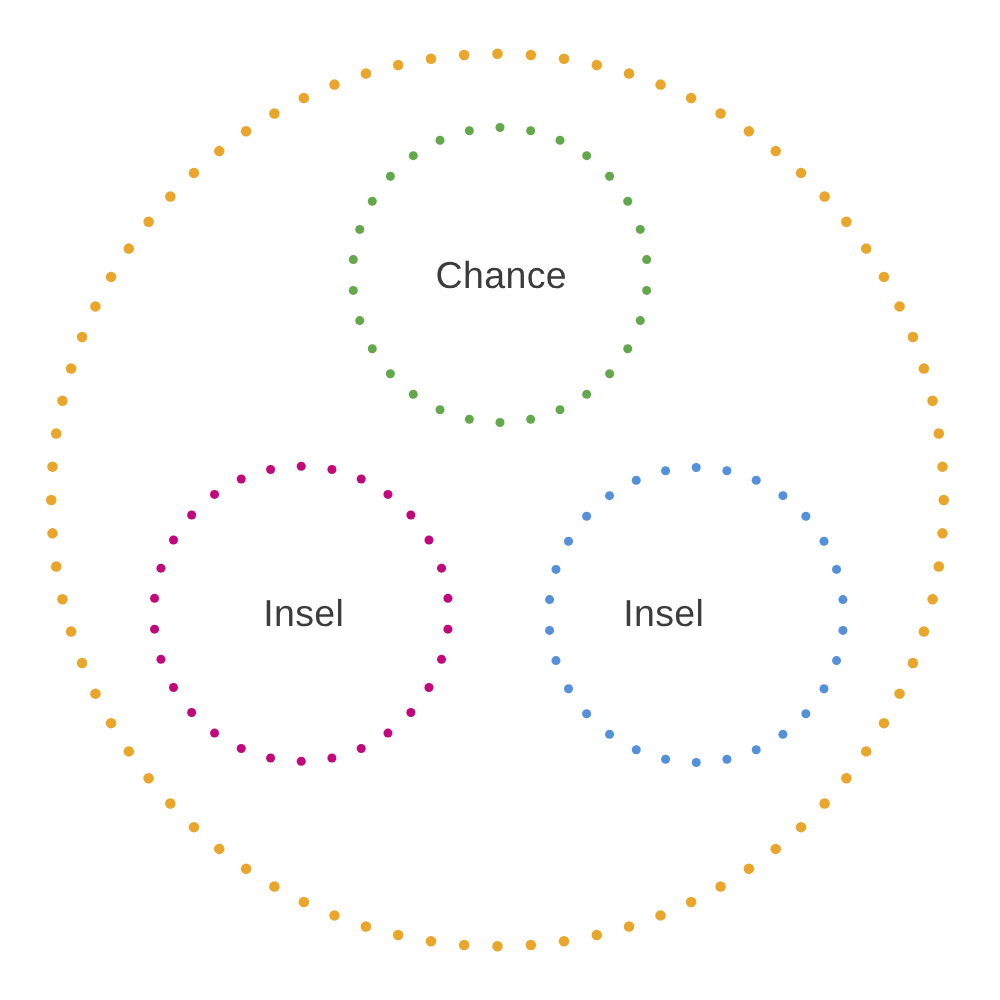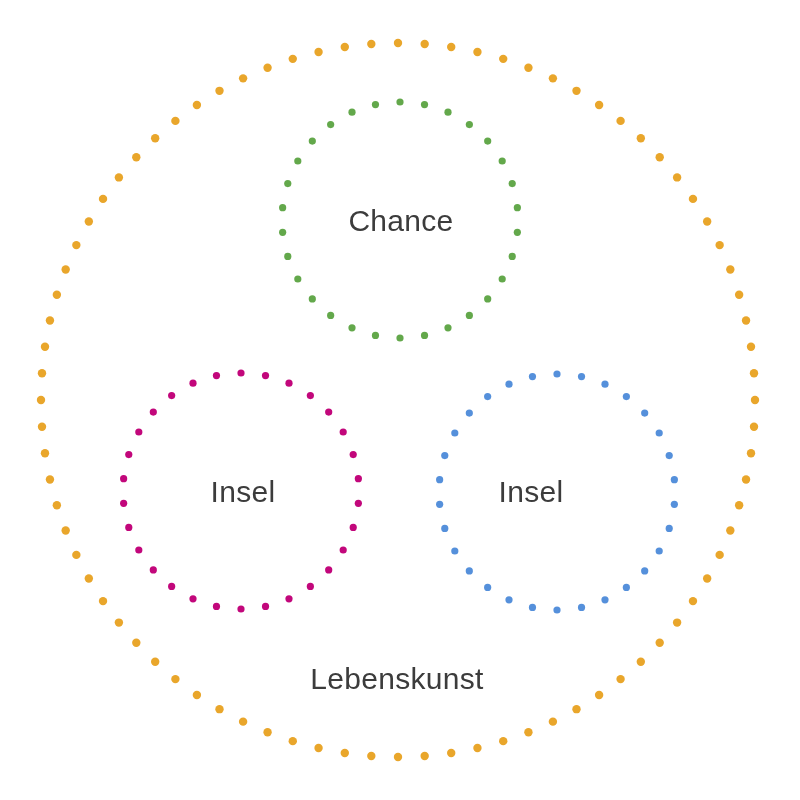--- a/index.html
+++ b/index.html
@@ -213,17 +213,16 @@
         <circle cx="439.65" cy="479.67" r="3.6"></circle>
         <circle cx="444.78" cy="455.54" r="3.6"></circle>
         <circle cx="454.81" cy="433.00" r="3.6"></circle>
         <circle cx="469.31" cy="413.04" r="3.6"></circle>
         <circle cx="487.64" cy="396.54" r="3.6"></circle>
         <circle cx="509.01" cy="384.20" r="3.6"></circle>
         <circle cx="532.47" cy="376.58" r="3.6"></circle>
       </g>
     </svg>
 
-  <div class="ring-label" style="left: 397px; top: 679px; color: rgb(60, 60, 60);">Lebenskunst</div>
   <div class="ring-label" style="left: 401px; top: 221px; color: rgb(60, 60, 60);">Chance</div>
   <div class="ring-label" style="left: 243px; top: 492px; color: rgb(60, 60, 60);">Insel</div>
   <div class="ring-label" style="left: 531px; top: 492px; color: rgb(60, 60, 60);">Insel</div>
 </div>
 
 </body></html>

